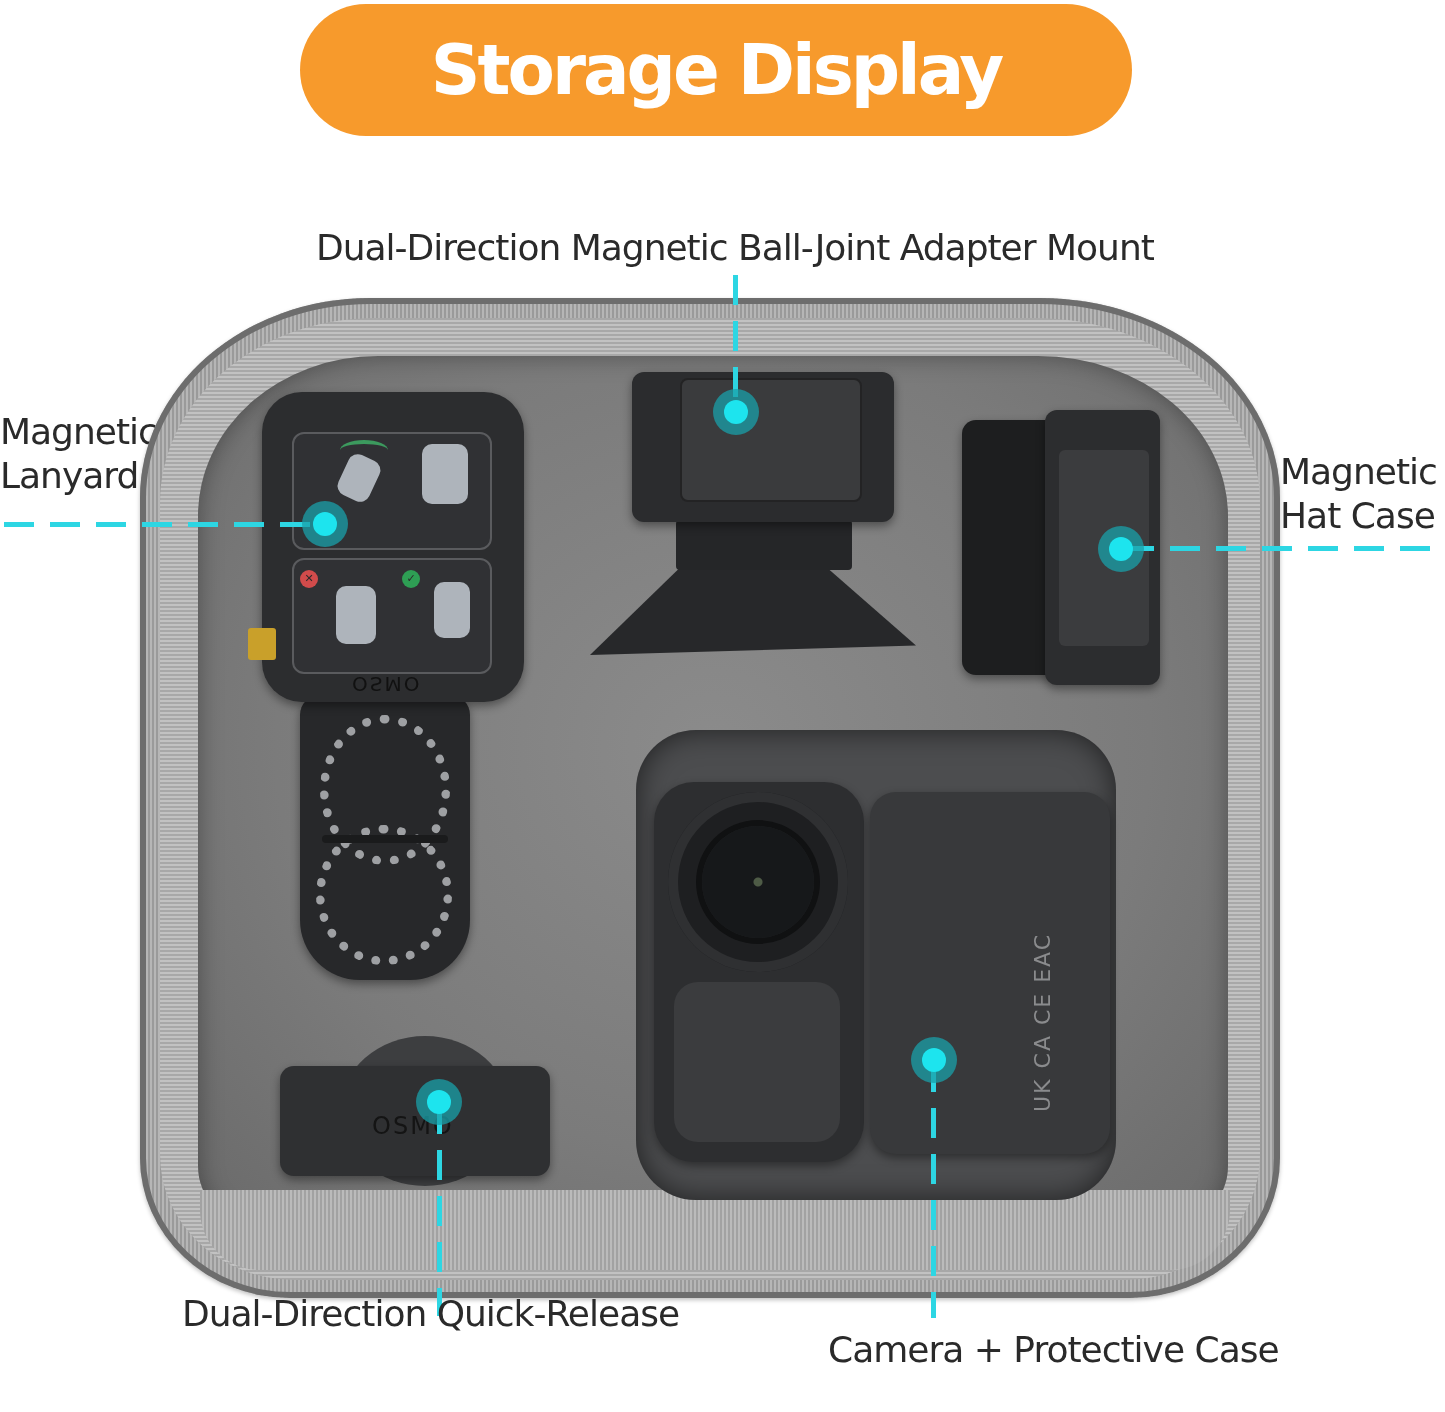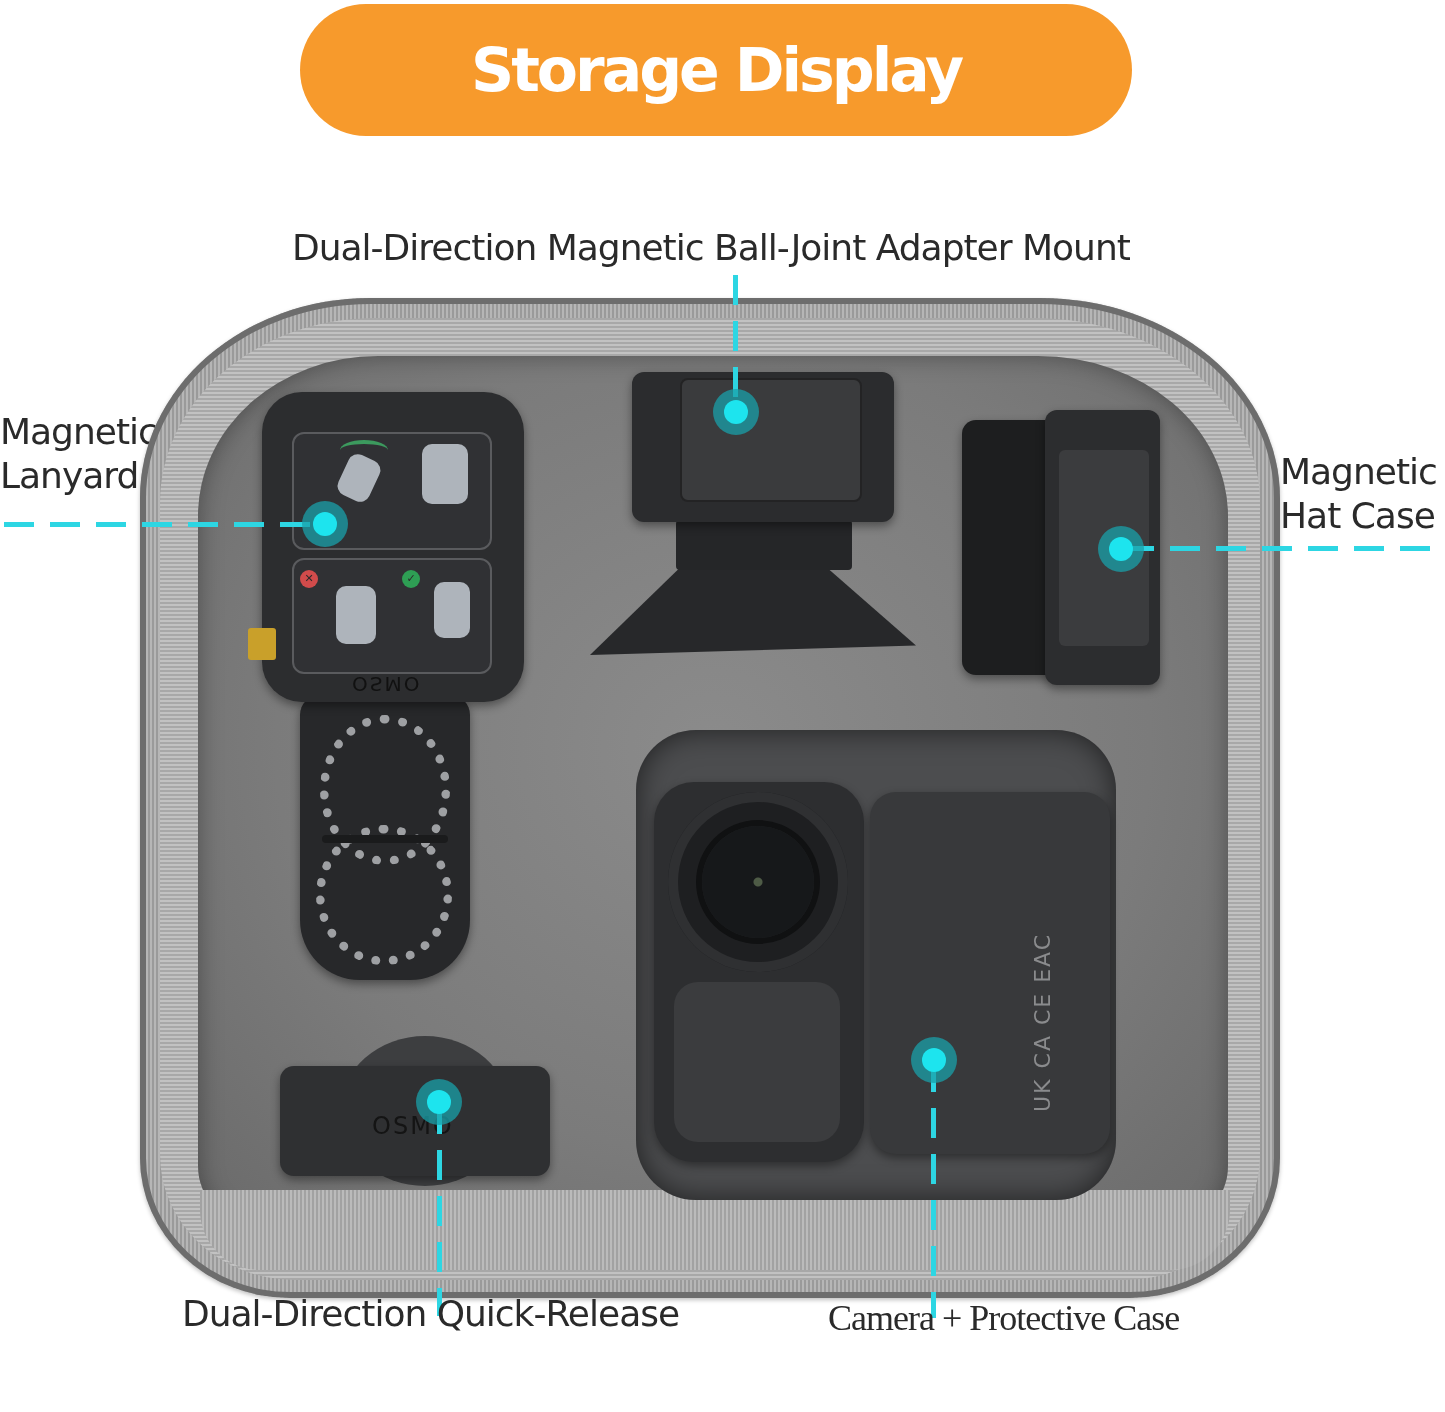--- a/index.html
+++ b/index.html
@@ -6,21 +6,21 @@
   html, body { width: 1445px; height: 1412px; background: #ffffff; overflow: hidden; }
   body { position: relative; font-family: "DejaVu Sans", "Liberation Sans", sans-serif; color: #2b2b2b; }
 
   .banner {
     position: absolute; left: 300px; top: 4px; width: 832px; height: 132px;
     background: #f79a2c; border-radius: 66px;
     display: flex; align-items: center; justify-content: center;
   }
   .banner-text {
     color: #ffffff; font-family: "DejaVu Sans", sans-serif; font-weight: bold;
-    font-size: 60px; letter-spacing: -3px; line-height: 1;
+    font-size: 69px; letter-spacing: -3px; line-height: 1;
   }
 
   .label {
     position: absolute; color: #2a2a2a; font-size: 36px; line-height: 44px;
     letter-spacing: -1px; white-space: nowrap;
   }
 
   
   .case-outer {
     position: absolute; left: 140px; top: 298px; width: 1140px; height: 1000px;
@@ -101,21 +101,21 @@
   .dash-h { position: absolute; height: 5px; background: repeating-linear-gradient(90deg, #2dd6e3 0 30px, transparent 30px 46px); }
   .dash-v { position: absolute; width: 5px; background: repeating-linear-gradient(180deg, #2dd6e3 0 30px, transparent 30px 46px); }
 </style>
 </head>
 <body>
 
 <div class="banner">
   <span class="banner-text">Storage Display</span>
 </div>
 
-<div class="label" style="left:292px; top:226px;">Dual-Direction Magnetic Ball-Joint Adapter Mount</div>
+<div class="label" style="left:316px; top:226px;">Dual-Direction Magnetic Ball-Joint Adapter Mount</div>
 
 <div class="label" style="left:0px; top:410px;">
   <div>Magnetic</div>
   <div>Lanyard</div>
 </div>
 
 <div class="label" style="left:1280px; top:450px;">
   <div>Magnetic</div>
   <div>Hat Case</div>
 </div>
@@ -183,13 +183,13 @@
 
 <div class="dash-v" style="left:437px; top:1104px; height:212px;"></div>
 <div class="dot" style="left:439px; top:1102px;"></div>
 
 <div class="dash-v" style="left:931px; top:1062px; height:256px;"></div>
 <div class="dot" style="left:934px; top:1060px;"></div>
 
 <div class="label" style="left:182px; top:1292px;">
   <div>Dual-Direction Quick-Release</div>
 </div>
-<div class="label" style="left:828px; top:1296px;font-family:Liberation Serif, serif;">Camera + Protective Case</div>
+<div class="label" style="left:828px; top:1328px;">Camera + Protective Case</div>
 
 </body></html>

